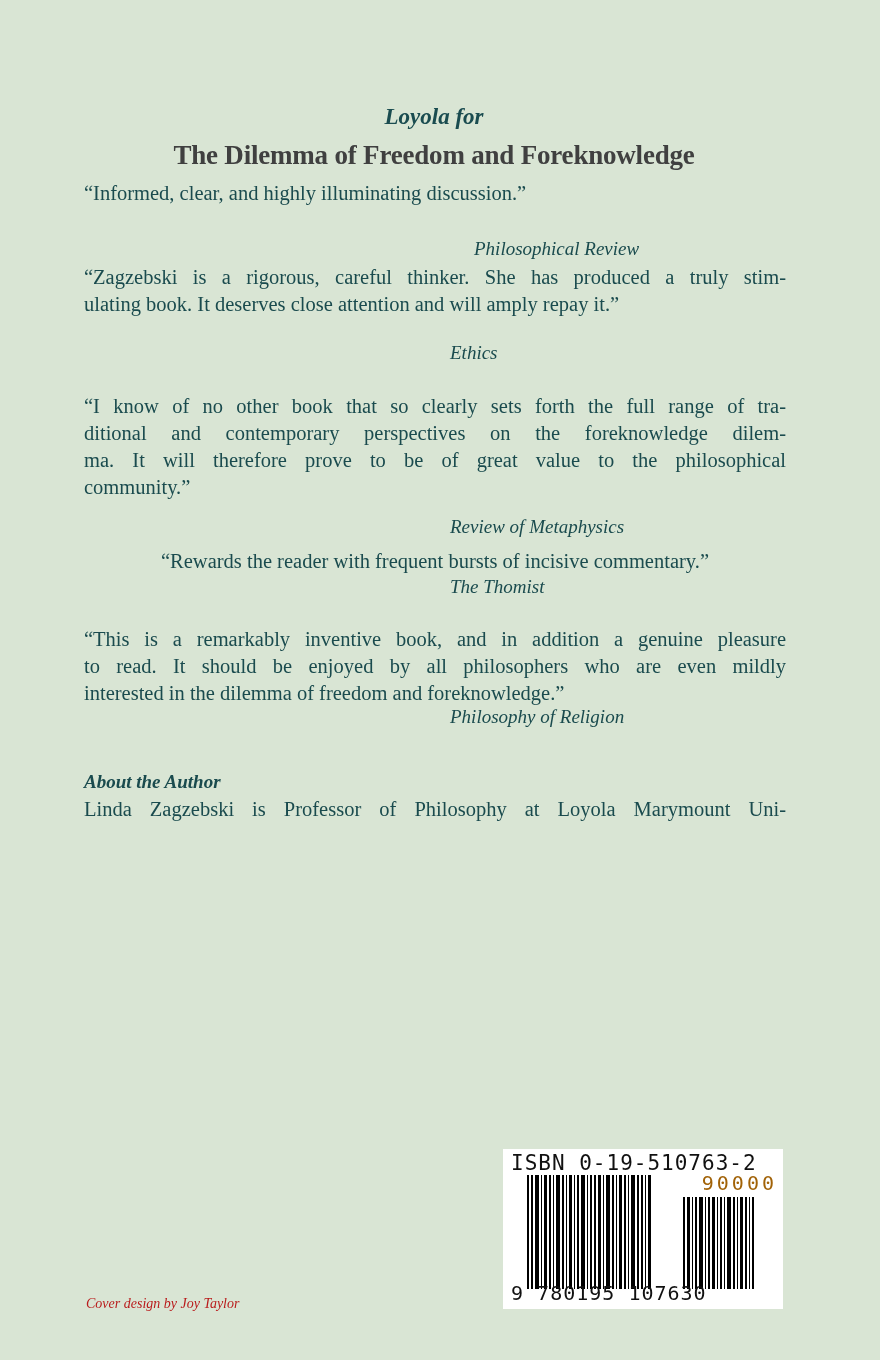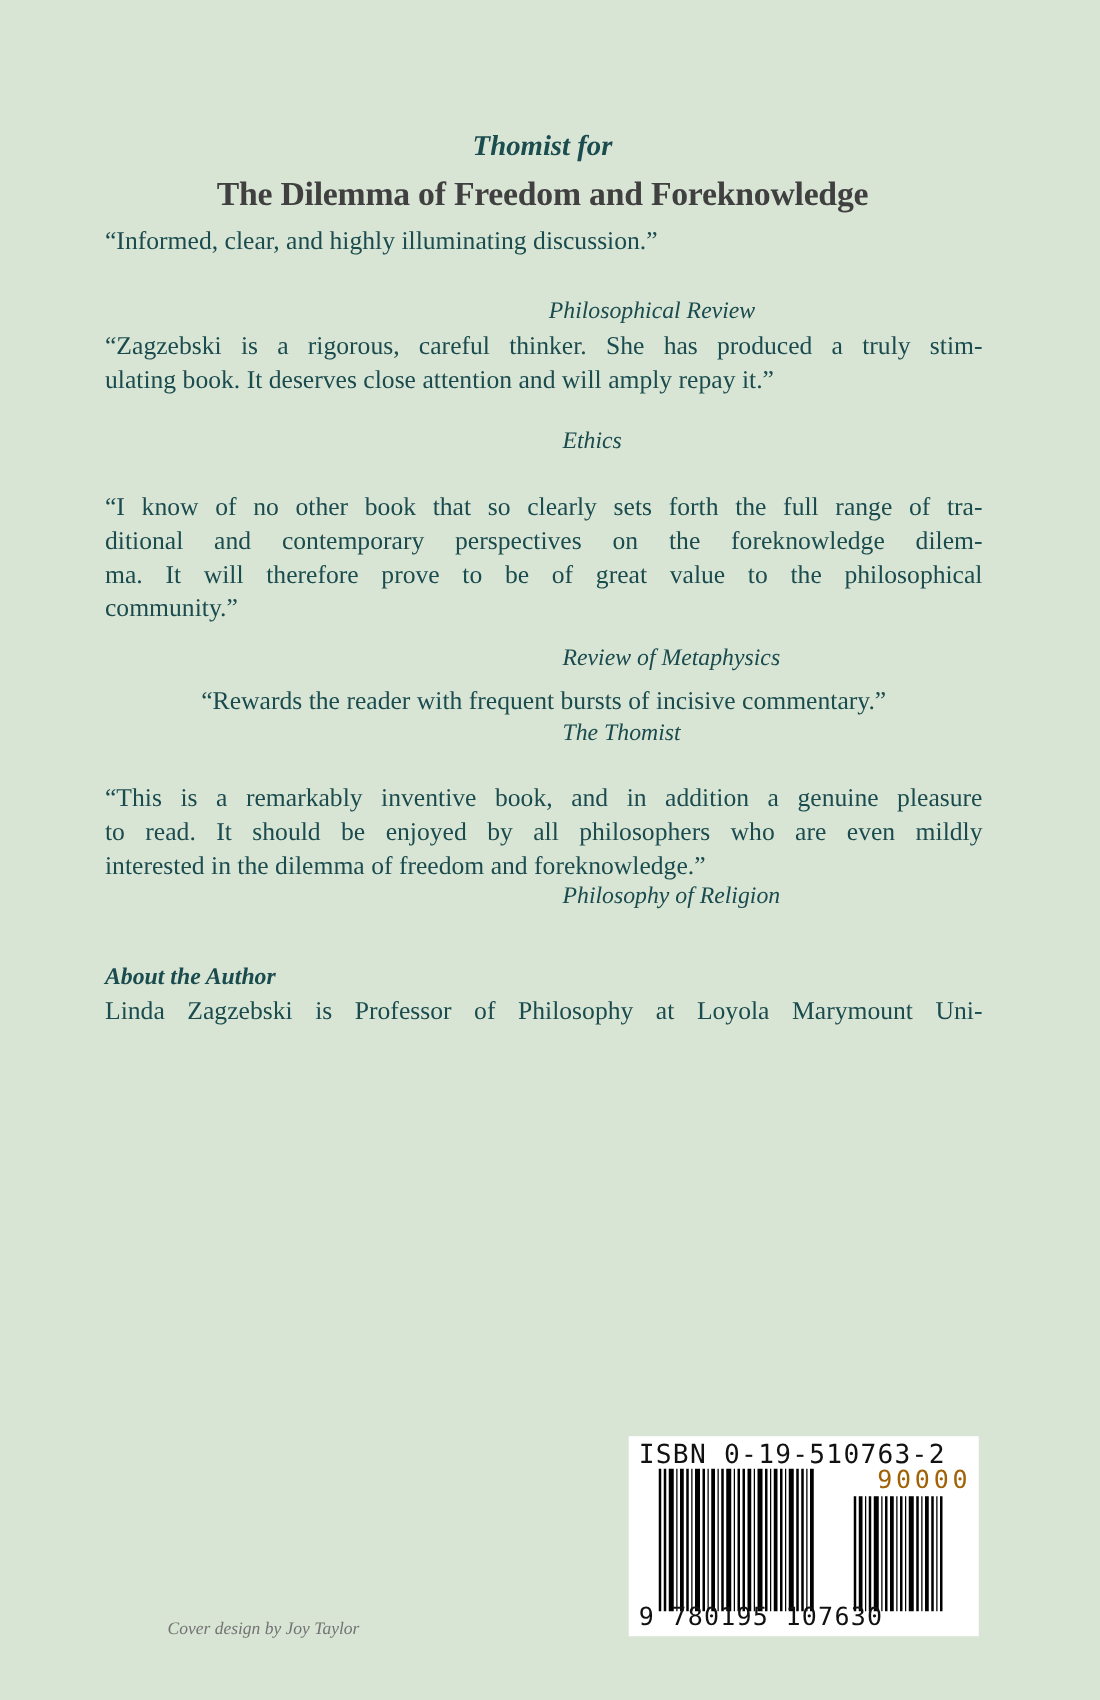--- a/index.html
+++ b/index.html
@@ -7,38 +7,38 @@
        font-family:"Liberation Serif","DejaVu Serif",serif;color:#16464a;}
   .praise-for{position:absolute;top:104px;left:0;width:868px;text-align:center;
        font-style:italic;font-weight:bold;font-size:23px;color:#1a4c50;}
   .title{position:absolute;top:140px;left:0;width:868px;text-align:center;
        font-weight:bold;font-size:27px;color:#404040;letter-spacing:-0.2px;}
   .quote{position:absolute;left:84px;width:702px;font-size:20.5px;line-height:27px;
        text-align:justify;color:#1a4b4e;}
   .src{position:absolute;font-style:italic;font-size:19px;color:#1a4b4e;}
   .about-h{position:absolute;left:84px;top:771px;font-style:italic;font-weight:bold;font-size:19px;color:#1a4b4e;}
   .about-b{position:absolute;left:84px;top:796px;width:702px;font-size:20.5px;line-height:27px;text-align:justify;color:#1a4b4e;}
-  .credit{position:absolute;left:86px;top:1296px;font-style:italic;font-size:14px;color:#737373;margin-left:48px;}
+  .credit{position:absolute;left:86px;top:1296px;font-style:italic;font-size:14px;color:#b91c1c;}
   .barcode{position:absolute;left:503px;top:1149px;width:280px;height:160px;background:#fff;}
   .isbn{position:absolute;left:8px;top:2px;font-family:"DejaVu Sans Mono","Liberation Mono",monospace;font-size:21px;color:#111;letter-spacing:1px;}
   .addon{position:absolute;right:6px;top:22px;font-family:"DejaVu Sans Mono","Liberation Mono",monospace;font-size:20px;color:#a16207;letter-spacing:3px;}
   .ean{position:absolute;left:8px;bottom:4px;font-family:"DejaVu Sans Mono","Liberation Mono",monospace;font-size:20px;color:#111;letter-spacing:1px;}
   .bars{position:absolute;display:flex;align-items:flex-start;}
   .bars span{display:block;background:#000;height:100%;}
 </style>
 </head>
 <body>
 
-<div class="praise-for">Thomist for</div>
+<div class="praise-for">Loyola for</div>
 <div class="title">The Dilemma of Freedom and Foreknowledge</div>
 
 <div class="quote" style="top:180px;">
   <div style="text-align:left">“Informed, clear, and highly illuminating discussion.”</div>
 </div>
-<div class="src" style="top:238px;left:439px;">Philosophical Review</div>
+<div class="src" style="top:238px;left:474px;">Philosophical Review</div>
 
 <div class="quote" style="top:264px;">
   <div style="text-align-last:justify">“Zagzebski is a rigorous, careful thinker. She has produced a truly stim-</div>
   <div style="text-align:left">ulating book. It deserves close attention and will amply repay it.”</div>
 </div>
 <div class="src" style="top:342px;left:450px;">Ethics</div>
 
 <div class="quote" style="top:393px;">
   <div style="text-align-last:justify">“I know of no other book that so clearly sets forth the full range of tra-</div>
   <div style="text-align-last:justify">ditional and contemporary perspectives on the foreknowledge dilem-</div>

